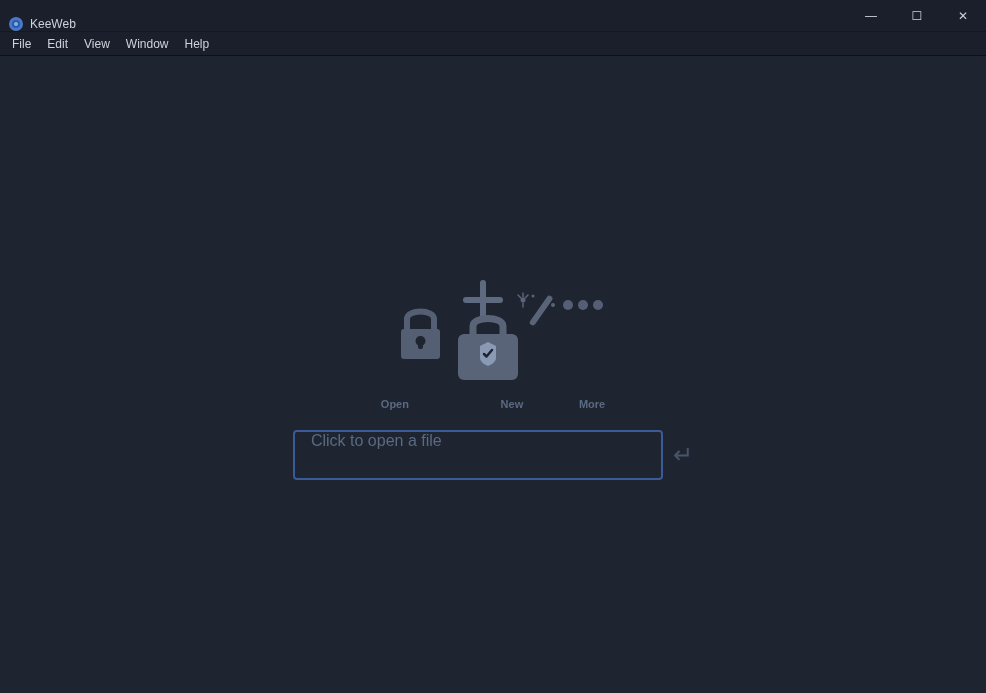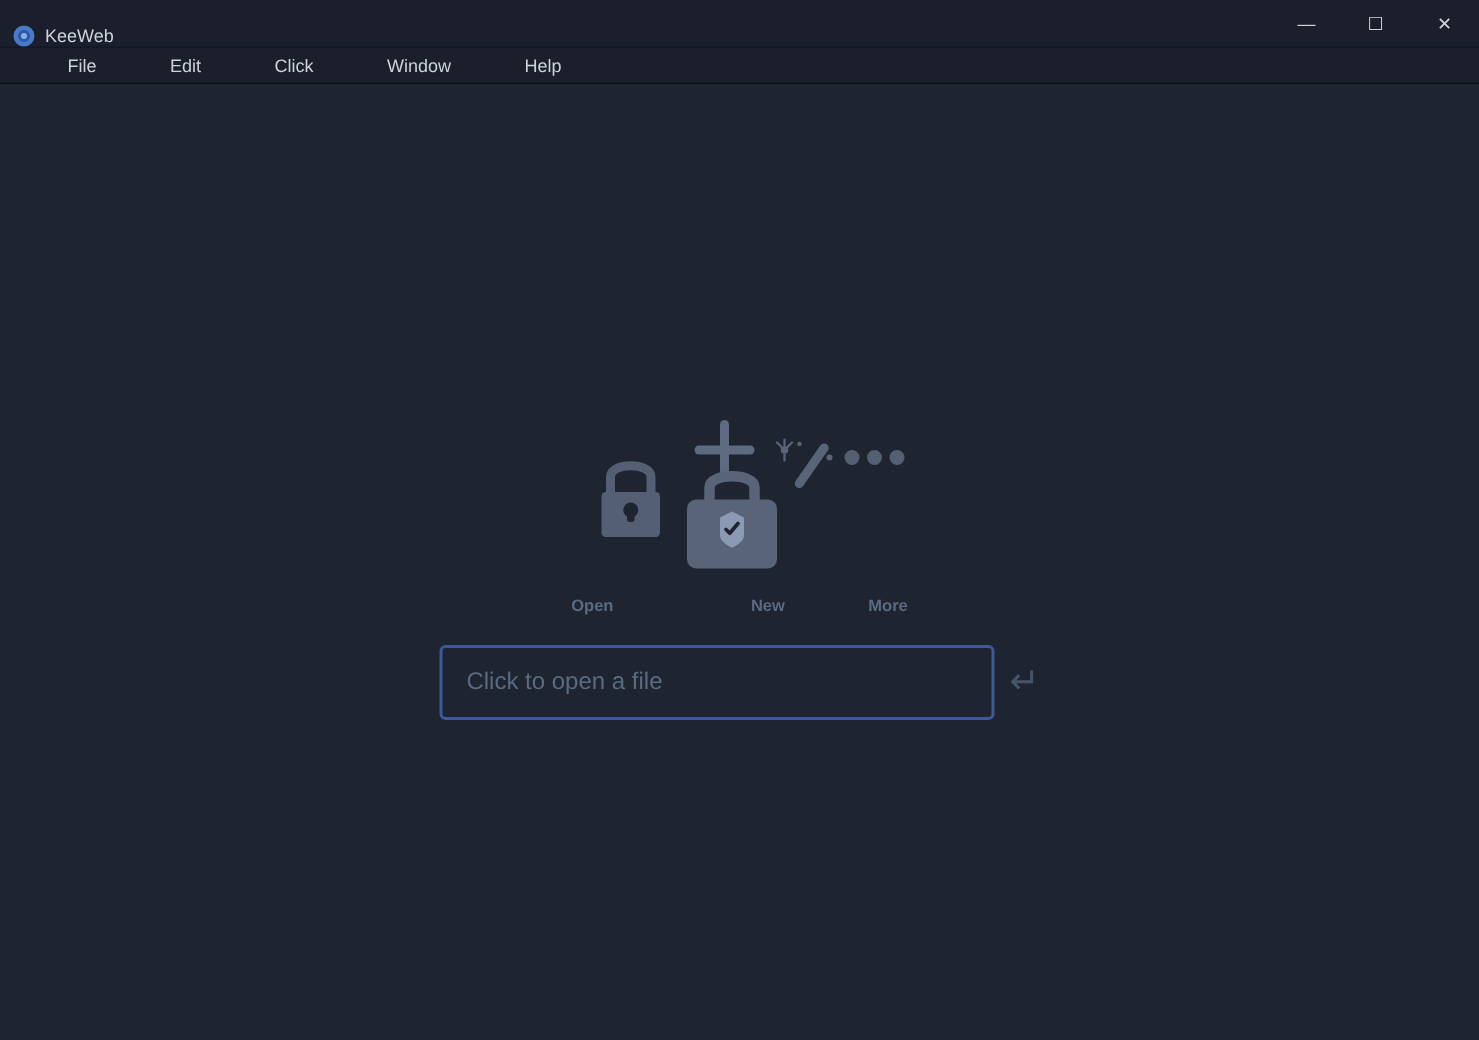--- a/index.html
+++ b/index.html
@@ -77,21 +77,20 @@
       padding: 0 4px;
       border-bottom: 1px solid #0d1117;
     }
 
     .menu-item {
       padding: 2px 8px;
       color: #cdd2db;
       font-size: 12px;
       cursor: pointer;
       border-radius: 2px;
-      margin-left: 33px;
     }
 
     
     .main-content {
       width: 100%;
       height: calc(693px - 56px);
       background: #1e2430;
       display: flex;
       align-items: center;
       justify-content: center;
@@ -207,21 +206,20 @@
       gap: 10px;
     }
 
     .file-input-box {
       width: 370px;
       height: 50px;
       border: 2px solid #3a5a9a;
       border-radius: 4px;
       background: transparent;
       display: flex;
-      align-items: center;
       padding: 0 16px;
       cursor: pointer;
     }
 
     .file-input-placeholder {
       color: #5a6a82;
       font-size: 16px;
     }
 
     .enter-icon {
@@ -248,21 +246,21 @@
   <div class="title-bar-controls">
     <button class="title-btn">—</button>
     <button class="title-btn">☐</button>
     <button class="title-btn close">✕</button>
   </div>
 </div>
 
 <div class="menu-bar">
   <div class="menu-item">File</div>
   <div class="menu-item">Edit</div>
-  <div class="menu-item">Click</div>
+  <div class="menu-item">View</div>
   <div class="menu-item">Window</div>
   <div class="menu-item">Help</div>
 </div>
 
 <div class="main-content">
 
   <div class="icons-area">
 
     <div class="icon-lock">
       <svg viewBox="0 0 55 65" xmlns="http://www.w3.org/2000/svg">

